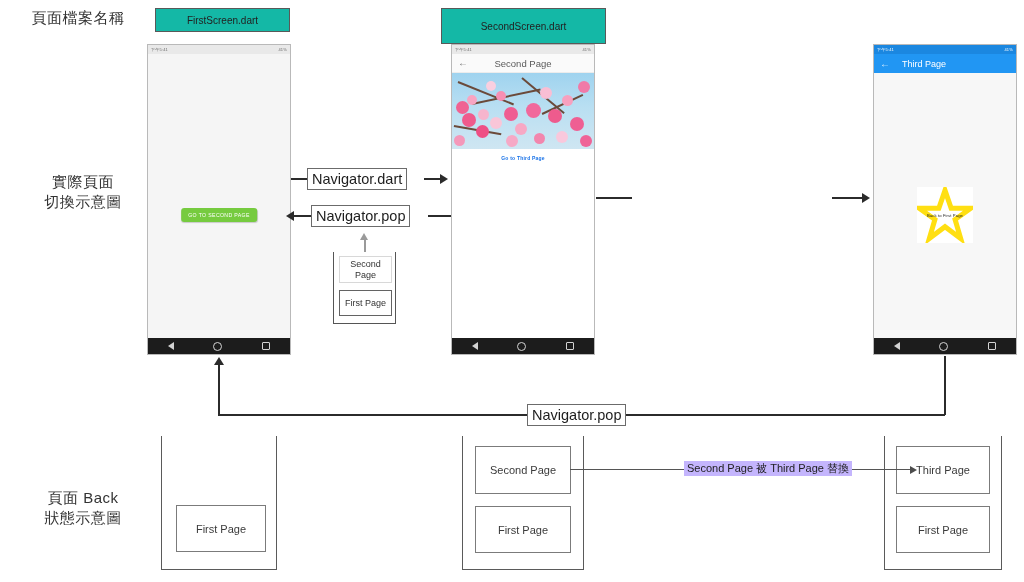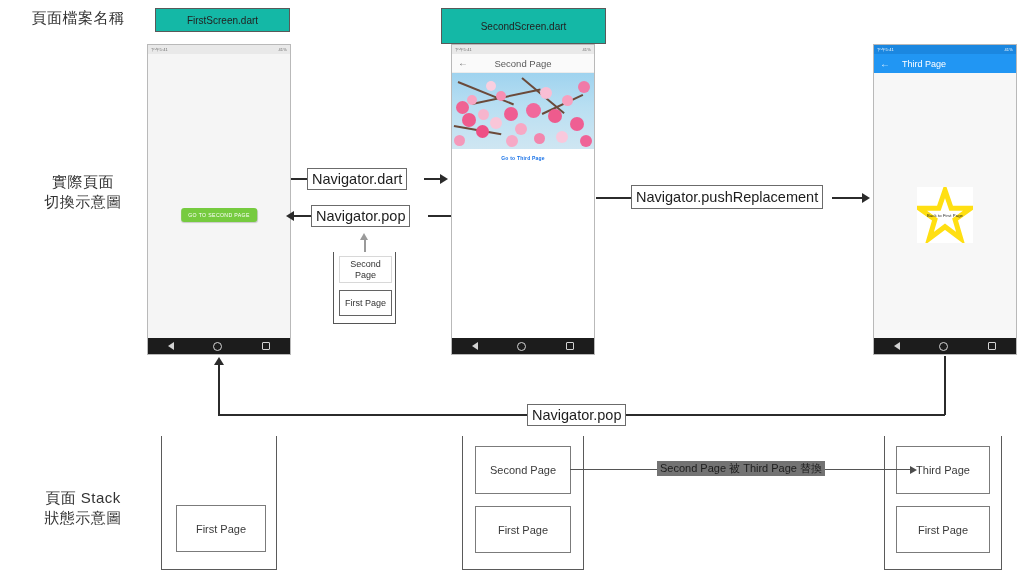--- a/index.html
+++ b/index.html
@@ -228,38 +228,39 @@
     white-space:nowrap;
   }
   #s1-first{left:14px;top:69px;width:90px;height:47px;}
   #s2-second{left:12px;top:10px;width:96px;height:48px;}
   #s2-first{left:12px;top:70px;width:96px;height:47px;}
   #s3-third{left:11px;top:10px;width:94px;height:48px;}
   #s3-first{left:11px;top:70px;width:94px;height:47px;}
 
   .replace-note{
     position:absolute;
-    background:#737373;
+    background:#c4b5fd;
     color:#1d1d1d;
     font-size:11px;
     padding:0 3px;
     white-space:nowrap;
     z-index:4;
+    margin-left:27px;
   }
   #note-replace{left:657px;top:461px;}
 </style>
 </head>
 <body>
 
 <div class="canvas">
 
   <div class="rowlabel" id="label-actual">實際頁面
 切換示意圖</div>
   <div class="rowlabel" id="label-file-name">頁面檔案名稱</div>
-  <div class="rowlabel" id="label-stack">頁面 Stack
+  <div class="rowlabel" id="label-stack">頁面 Back
 狀態示意圖</div>
 
   <div class="filebox" id="filebox-first">FirstScreen.dart</div>
   <div class="filebox" id="filebox-second">SecondScreen.dart</div>
 
   <div class="phone" id="phone1">
     <div class="statusbar sb-light">
       <span class="sb-left">下午5:41</span>
       <span class="sb-right">41%</span>
     </div>
@@ -361,21 +362,20 @@
   <div class="arrow-u-thin" style="left:360px;top:233px;"></div>
   <div id="mini-stack">
     <div class="mini-item" id="mini-second">Second
 Page</div>
     <div class="mini-item" id="mini-first">First Page</div>
   </div>
 
   <div class="line hline" style="left:596px;top:197px;width:36px;"></div>
   <div class="line hline" style="left:832px;top:197px;width:32px;"></div>
   <div class="arrow-r" style="left:862px;top:192.5px;"></div>
-  <div class="flowlabel" id="lbl-pushrep">Navigator.pushReplacement</div>
 
   <div class="line vline" style="left:944px;top:356px;height:59px;"></div>
   <div class="line hline" style="left:218px;top:414px;width:727px;"></div>
   <div class="line vline" style="left:218px;top:364px;height:51px;"></div>
   <div class="arrow-u" style="left:214px;top:357px;"></div>
   <div class="flowlabel" id="lbl-pop-bottom">Navigator.pop</div>
 
   <div class="stackbox" id="stack1">
     <div class="stack-item" id="s1-first">First Page</div>
   </div>

